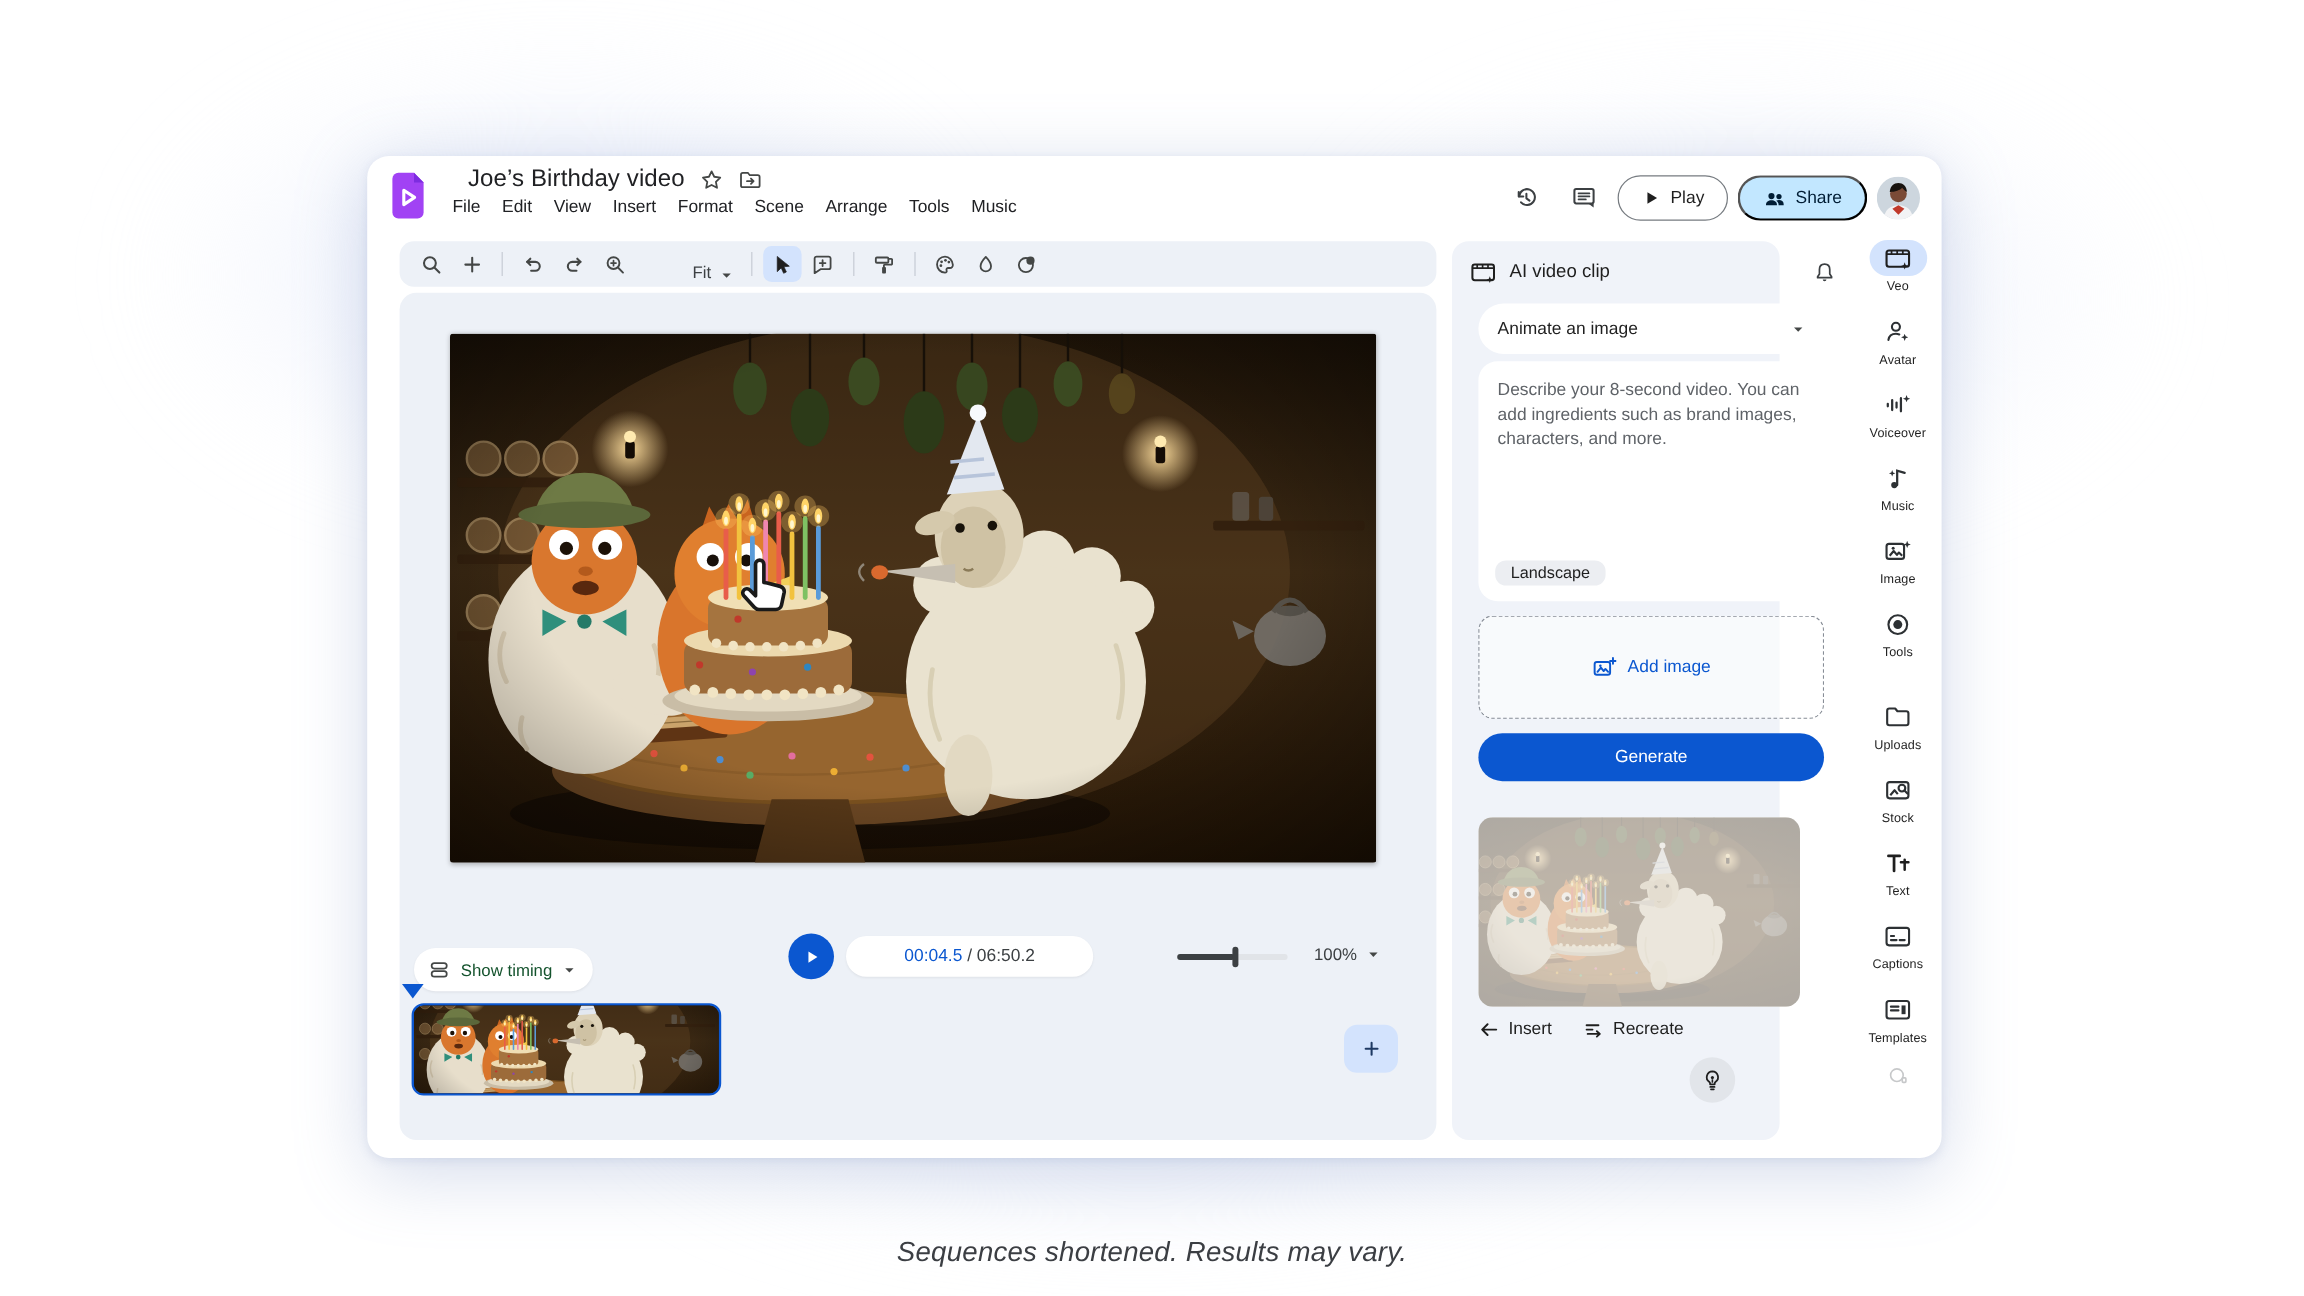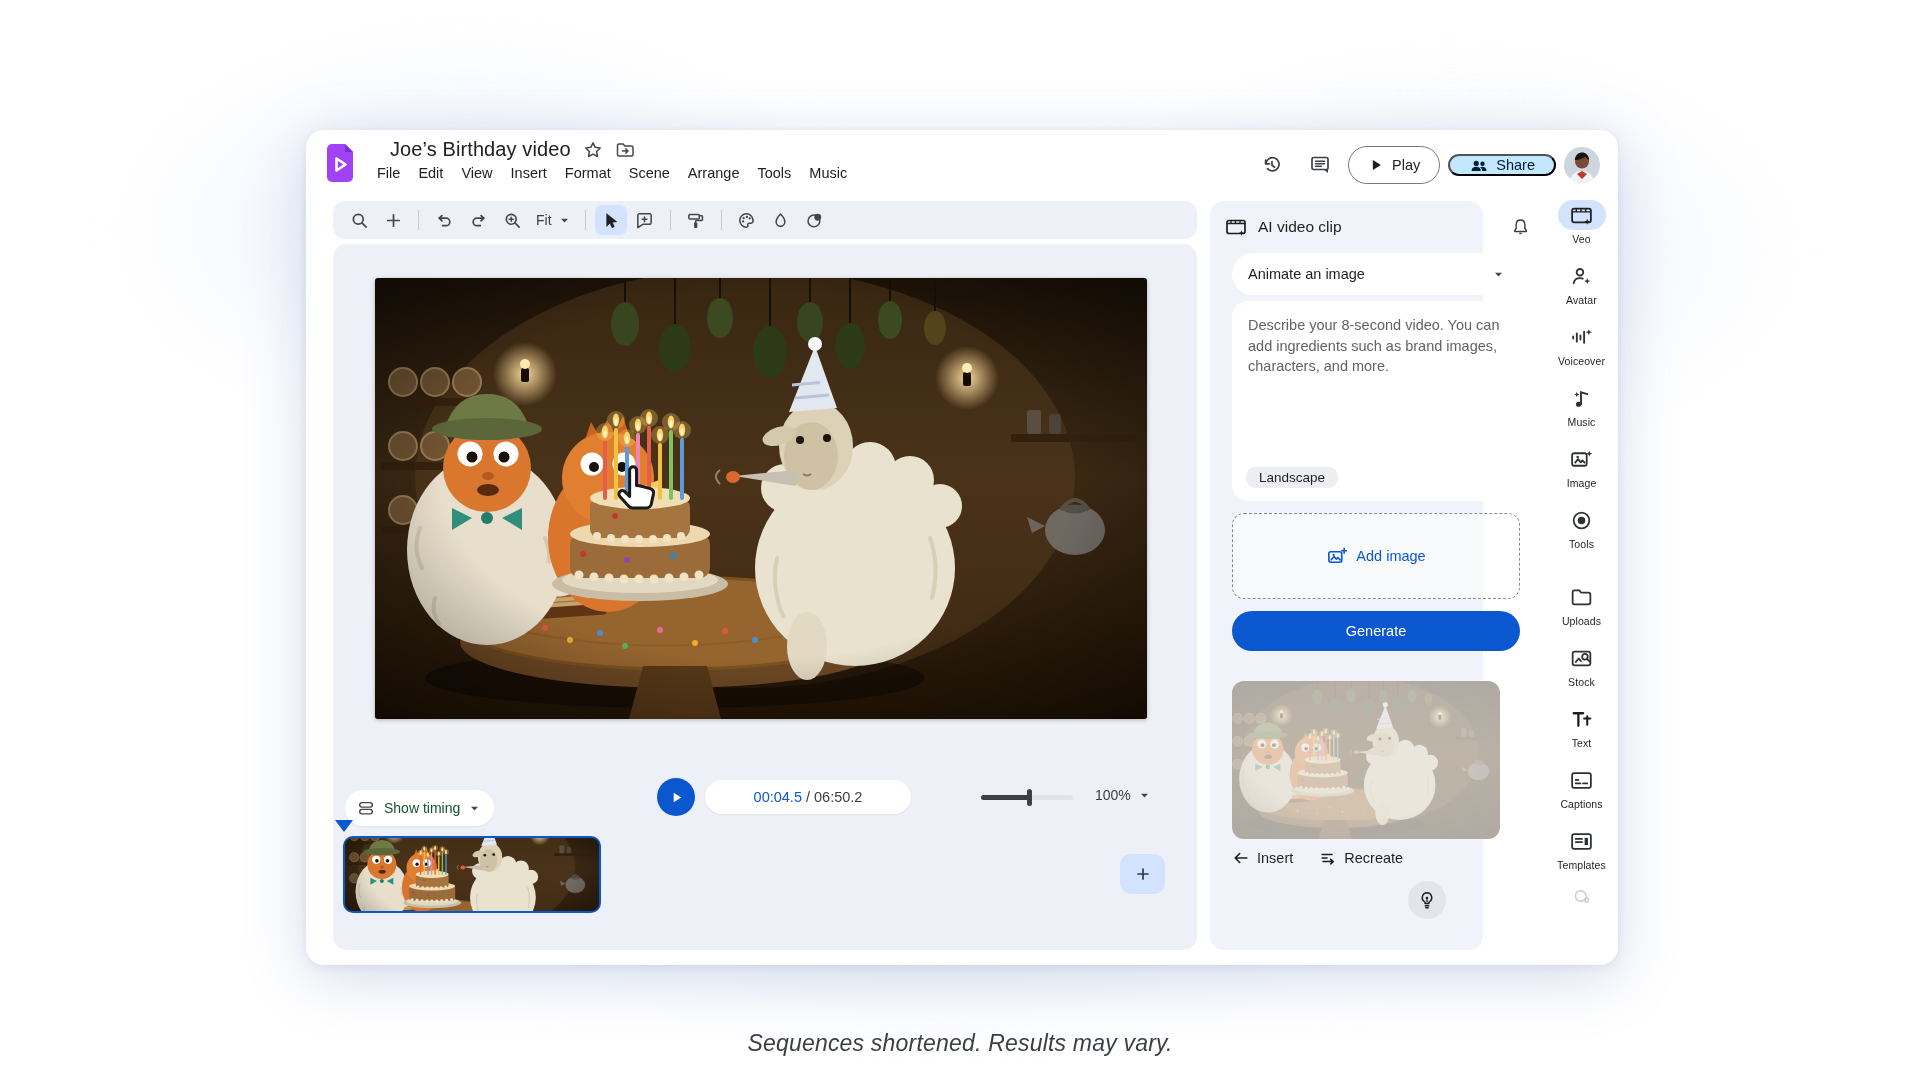--- a/index.html
+++ b/index.html
@@ -25,34 +25,34 @@
   .title-block { position:absolute; left:62px; top:8px; }
   .title-row { display:flex; align-items:center; gap:12px; margin-left:22px; }
   .doc-title { font-size:20px; font-weight:500; color:#202124; letter-spacing:.1px; }
   .title-row .t-ic { width:20px; height:20px; display:flex; }
   .menubar { display:flex; margin-top:1px; }
   .menubar span { font-size:14.5px; color:#202124; padding:3px 9px; border-radius:6px; cursor:default; }
   .tb-right { position:absolute; right:18px; top:0; height:70px; display:flex; align-items:center; gap:8px; }
   .icbtn { width:40px; height:40px; border-radius:50%; display:flex; align-items:center; justify-content:center; }
   .play-btn { height:38px; border:1px solid #767b80; border-radius:19px; background:#fff;
     display:flex; align-items:center; gap:8px; padding:0 19px; font-size:14.5px; font-weight:500; color:#1f1f1f; }
-  .share-btn { height:22px; border-radius:19px; background:var(--share-bg,#c2e7ff);
+  .share-btn { height:38px; border-radius:19px; background:var(--share-bg,#c2e7ff);
     display:flex; align-items:center; gap:8px; padding:0 19px; font-size:14.5px; font-weight:500; color:var(--share-text,#001d35); }
   .avatar { width:36px; height:36px; border-radius:50%; overflow:hidden; }
 
   
   .toolbar {
     position:absolute; left:27px; top:71px; width:864px; height:38px;
     background:var(--surface-gray,#edf1f7); border-radius:12px;
     display:flex; align-items:center; padding:0 10px; gap:2px;
   }
   .tool { width:32px; height:30px; border-radius:7px; display:flex; align-items:center; justify-content:center; }
   .tool.active { background:var(--selection-bg,#d3e3fd); }
   .tdiv { width:1px; height:20px; background:#c6cbd4; margin:0 7px; }
-  .fit { display:flex; align-items:center; gap:7px; padding:0 6px; height:30px; border-radius:7px; }
+  .fit { display:flex; align-items:flex-end; gap:7px; padding:0 6px; height:30px; border-radius:7px;margin-left:41px; }
   .fit span { font-size:14px; color:#3c4043; }
 
   
   .canvas {
     position:absolute; left:27px; top:114px; width:864px; height:706px;
     background:var(--surface-gray,#edf1f7); border-radius:14px;
   }
   .video {
     position:absolute; left:42px; top:34px; width:772px; height:441px;
     border-radius:3px; overflow:hidden; box-shadow:0 1px 4px rgba(0,0,0,.25);

